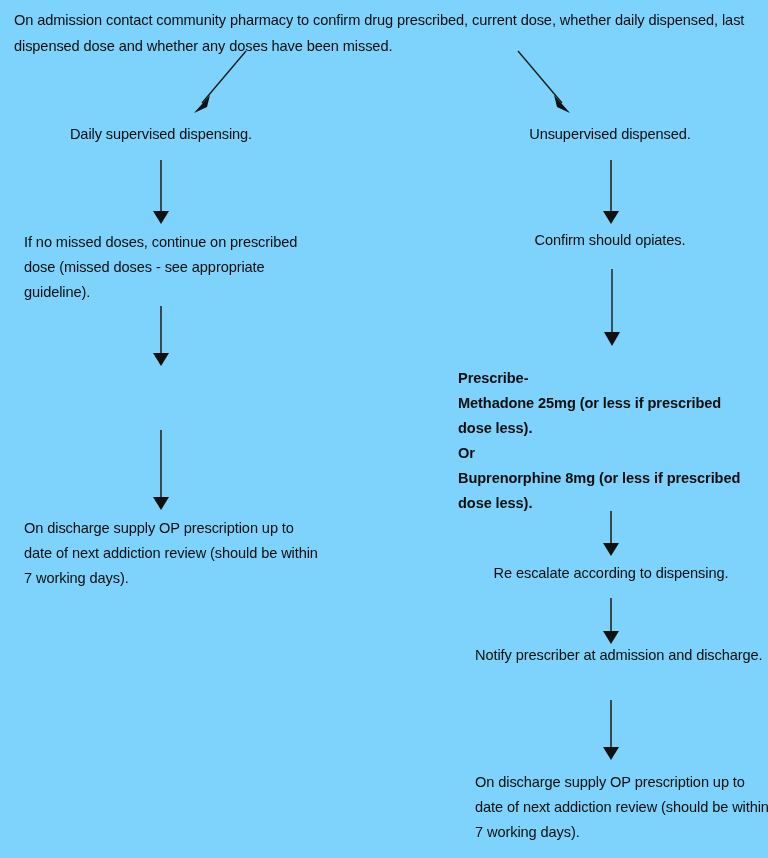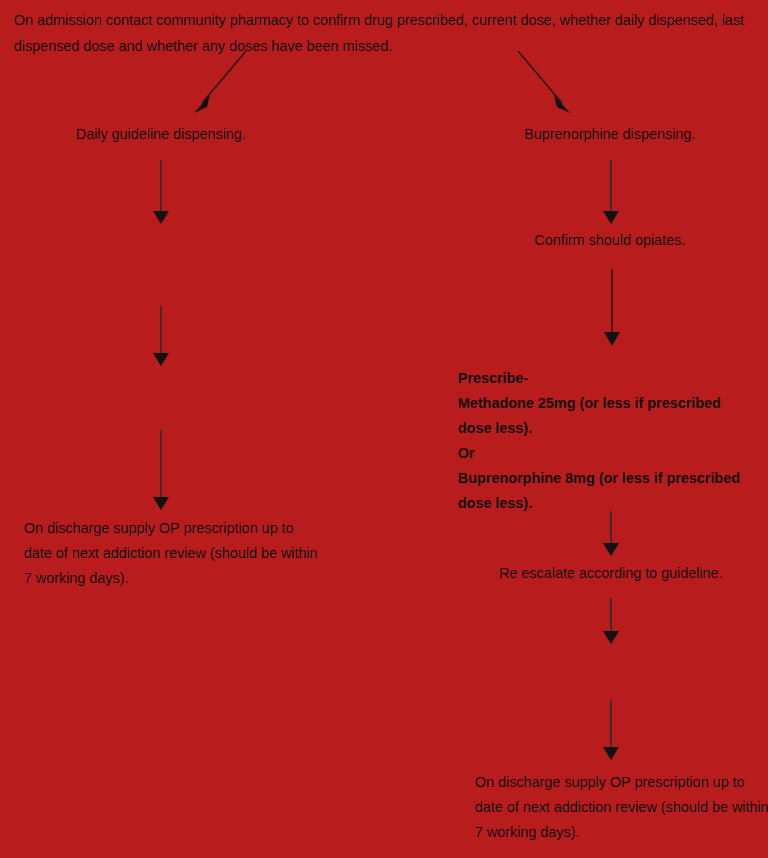--- a/index.html
+++ b/index.html
@@ -9,21 +9,21 @@
     background: #ffffff;
   }
   body {
     font-family: "Liberation Sans", sans-serif;
     color: #000000;
   }
   #canvas {
     position: relative;
     width: 768px;
     height: 858px;
-    background: #b91c1c;
+    background: #7dd3fc;
     overflow: hidden;
   }
   .node {
     position: absolute;
     font-size: 14.6px;
     line-height: 25px;
     color: #0d0d0d;
     white-space: pre-line;
     letter-spacing: -0.1px;
   }
@@ -53,42 +53,43 @@
   <svg class="arrow-svg" style="left:180px; top:45px; width:80px; height:78px;" viewBox="0 0 80 78">
     <line class="arrow-line thin" x1="66" y1="6" x2="22" y2="58"></line>
     <polygon class="arrow-head" points="14,68 30,50 27,62"></polygon>
   </svg>
 
   <svg class="arrow-svg" style="left:505px; top:45px; width:80px; height:78px;" viewBox="0 0 80 78">
     <line class="arrow-line thin" x1="13" y1="6" x2="57" y2="58"></line>
     <polygon class="arrow-head" points="65,68 49,50 52,62"></polygon>
   </svg>
 
-  <div class="node center" style="left:36px; top:122px; width:250px;">Daily guideline dispensing.</div>
+  <div class="node center" style="left:36px; top:122px; width:250px;">Daily supervised dispensing.</div>
 
   <svg class="arrow-svg" style="left:148px; top:160px; width:26px; height:66px;" viewBox="0 0 26 66">
     <line class="arrow-line" x1="13" y1="0" x2="13" y2="52"></line>
     <polygon class="arrow-head" points="5,51 21,51 13,64"></polygon>
   </svg>
 
+  <div class="node left" style="left:24px; top:230px; width:290px;">If no missed doses, continue on prescribed dose (missed doses - see appropriate guideline).</div>
 
   <svg class="arrow-svg" style="left:148px; top:306px; width:26px; height:66px;" viewBox="0 0 26 66">
     <line class="arrow-line" x1="13" y1="0" x2="13" y2="48"></line>
     <polygon class="arrow-head" points="5,47 21,47 13,60"></polygon>
   </svg>
 
 
   <svg class="arrow-svg" style="left:148px; top:430px; width:26px; height:84px;" viewBox="0 0 26 84">
     <line class="arrow-line" x1="13" y1="0" x2="13" y2="68"></line>
     <polygon class="arrow-head" points="5,67 21,67 13,80"></polygon>
   </svg>
 
   <div class="node left" style="left:24px; top:516px; width:300px;">On discharge supply OP prescription up to date of next addiction review (should be within 7 working days).</div>
 
-  <div class="node center" style="left:490px; top:122px; width:240px;">Buprenorphine dispensing.</div>
+  <div class="node center" style="left:490px; top:122px; width:240px;">Unsupervised dispensed.</div>
 
   <svg class="arrow-svg" style="left:598px; top:160px; width:26px; height:66px;" viewBox="0 0 26 66">
     <line class="arrow-line" x1="13" y1="0" x2="13" y2="52"></line>
     <polygon class="arrow-head" points="5,51 21,51 13,64"></polygon>
   </svg>
 
   <div class="node center" style="left:490px; top:228px; width:240px;">Confirm should opiates.</div>
 
   <svg class="arrow-svg" style="left:599px; top:269px; width:26px; height:82px;" viewBox="0 0 26 82">
     <line class="arrow-line thin" x1="13" y1="0" x2="13" y2="64"></line>
@@ -98,27 +99,28 @@
   <div class="node left" style="left:458px; top:366px; width:300px;font-weight:bold;">Prescribe-
 Methadone 25mg (or less if prescribed dose less).
 Or
 Buprenorphine 8mg (or less if prescribed dose less).</div>
 
   <svg class="arrow-svg" style="left:598px; top:511px; width:26px; height:50px;" viewBox="0 0 26 50">
     <line class="arrow-line" x1="13" y1="0" x2="13" y2="33"></line>
     <polygon class="arrow-head" points="5,32 21,32 13,45"></polygon>
   </svg>
 
-  <div class="node center" style="left:460px; top:561px; width:302px;">Re escalate according to guideline.</div>
+  <div class="node center" style="left:460px; top:561px; width:302px;">Re escalate according to dispensing.</div>
 
   <svg class="arrow-svg" style="left:598px; top:598px; width:26px; height:52px;" viewBox="0 0 26 52">
     <line class="arrow-line" x1="13" y1="0" x2="13" y2="34"></line>
     <polygon class="arrow-head" points="5,33 21,33 13,46"></polygon>
   </svg>
 
+  <div class="node left" style="left:475px; top:643px; width:290px;">Notify prescriber at admission and discharge.</div>
 
   <svg class="arrow-svg" style="left:598px; top:700px; width:26px; height:66px;" viewBox="0 0 26 66">
     <line class="arrow-line" x1="13" y1="0" x2="13" y2="48"></line>
     <polygon class="arrow-head" points="5,47 21,47 13,60"></polygon>
   </svg>
 
   <div class="node left" style="left:475px; top:770px; width:300px;">On discharge supply OP prescription up to date of next addiction review (should be within 7 working days).</div>
 
 </div>
 

